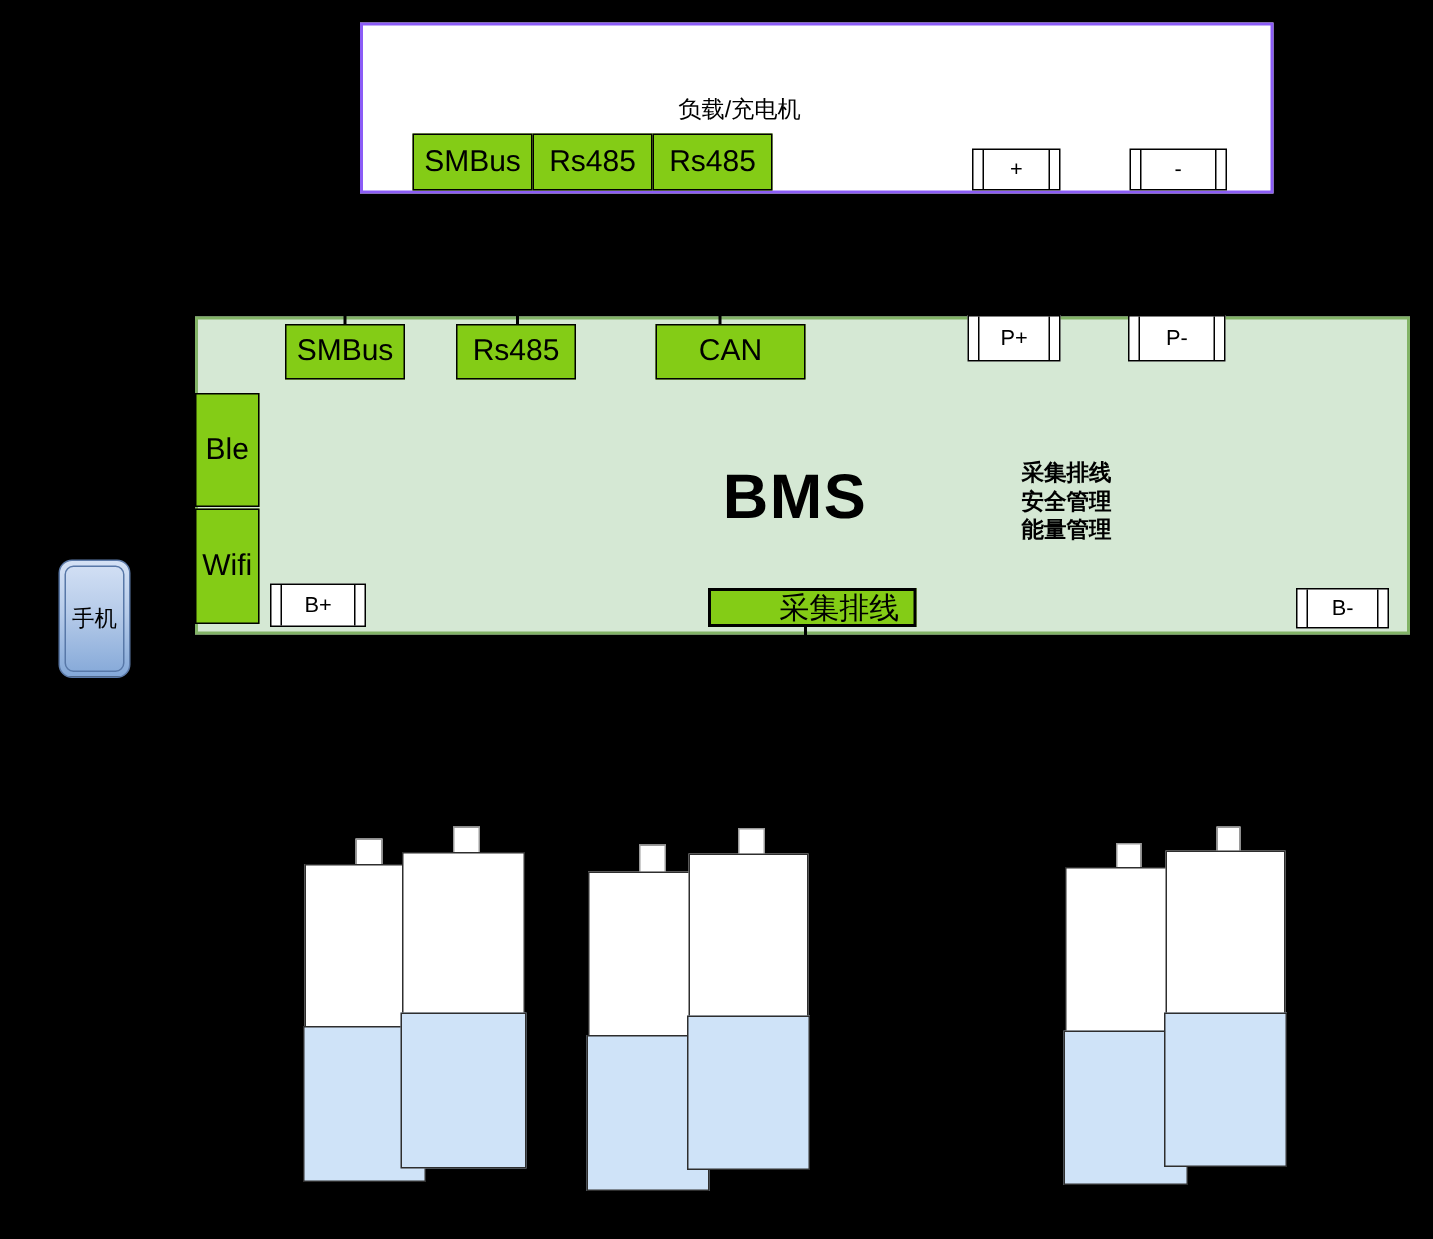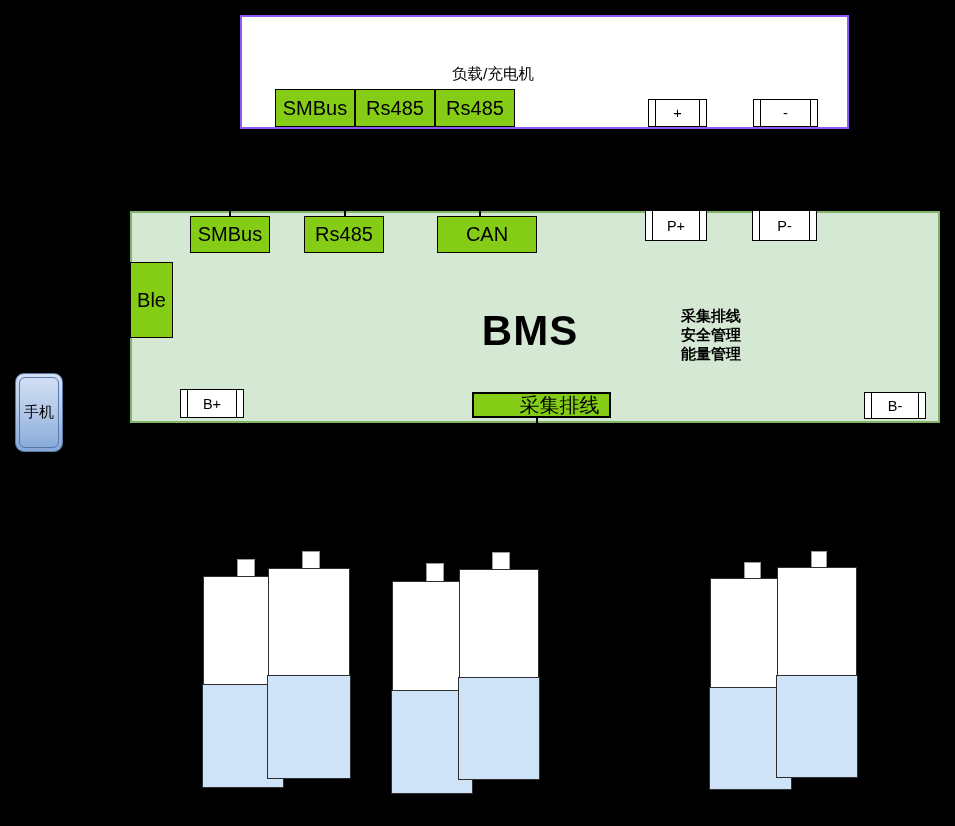--- a/index.html
+++ b/index.html
@@ -25,21 +25,21 @@
 
   
   .bms{background:#d5e8d4;border:2.5px solid #82b366;}
   .bms-title{font-weight:bold;font-size:42px;line-height:48px;text-align:center;letter-spacing:1px;}
   .bms-functions{font-weight:bold;font-size:15px;line-height:19px;}
   .tick{background:#000;width:2px;}
 
   
   .phone{border:1.5px solid #5c7aa8;border-radius:9px;
          background:linear-gradient(180deg,#d4e1f5 0%,#b6cbe9 45%,#84a8d8 100%);
-         display:flex;align-items:center;justify-content:center;}
+         display:flex;align-items:center;justify-content:center;margin-left:24px;}
   .phone-frame{position:absolute;left:3px;top:3px;right:3px;bottom:3px;border:1.2px solid #5878a8;
                border-radius:6px;pointer-events:none;}
   .phone-label{font-size:15px;position:relative;}
 
   
   .battery-body{background:#fff;border:1.6px solid #2e2e2e;}
   .battery-fill{position:absolute;left:-1.6px;right:-1.6px;bottom:-1.6px;background:#cfe3f8;
                 border:1.6px solid #2e2e2e;}
   .battery-nub{background:#fff;border:1.2px solid #9a9a9a;}
 </style>
@@ -94,20 +94,23 @@
     <div class="abs connector" style="left:513px;top:-3px;width:62px;height:31px;">
       <span>P+</span>
     </div>
     <div class="abs connector" style="left:620px;top:-3px;width:65px;height:31px;">
       <span>P-</span>
     </div>
 
     <div class="abs port" style="left:-2px;top:49px;width:43px;height:76px;">
       <span>Ble</span>
     </div>
+    <div class="abs port" style="left:-2px;top:126px;width:43px;height:77px;">
+      <span>Wifi</span>
+    </div>
 
     <div class="abs connector" style="left:48px;top:176px;width:64px;height:29px;">
       <span>B+</span>
     </div>
     <div class="abs port port-thick" style="left:340px;top:179px;width:139px;height:26px;">
       <span>采集排线</span>
     </div>
     <div class="abs connector" style="left:732px;top:179px;width:62px;height:27px;">
       <span>B-</span>
     </div>

